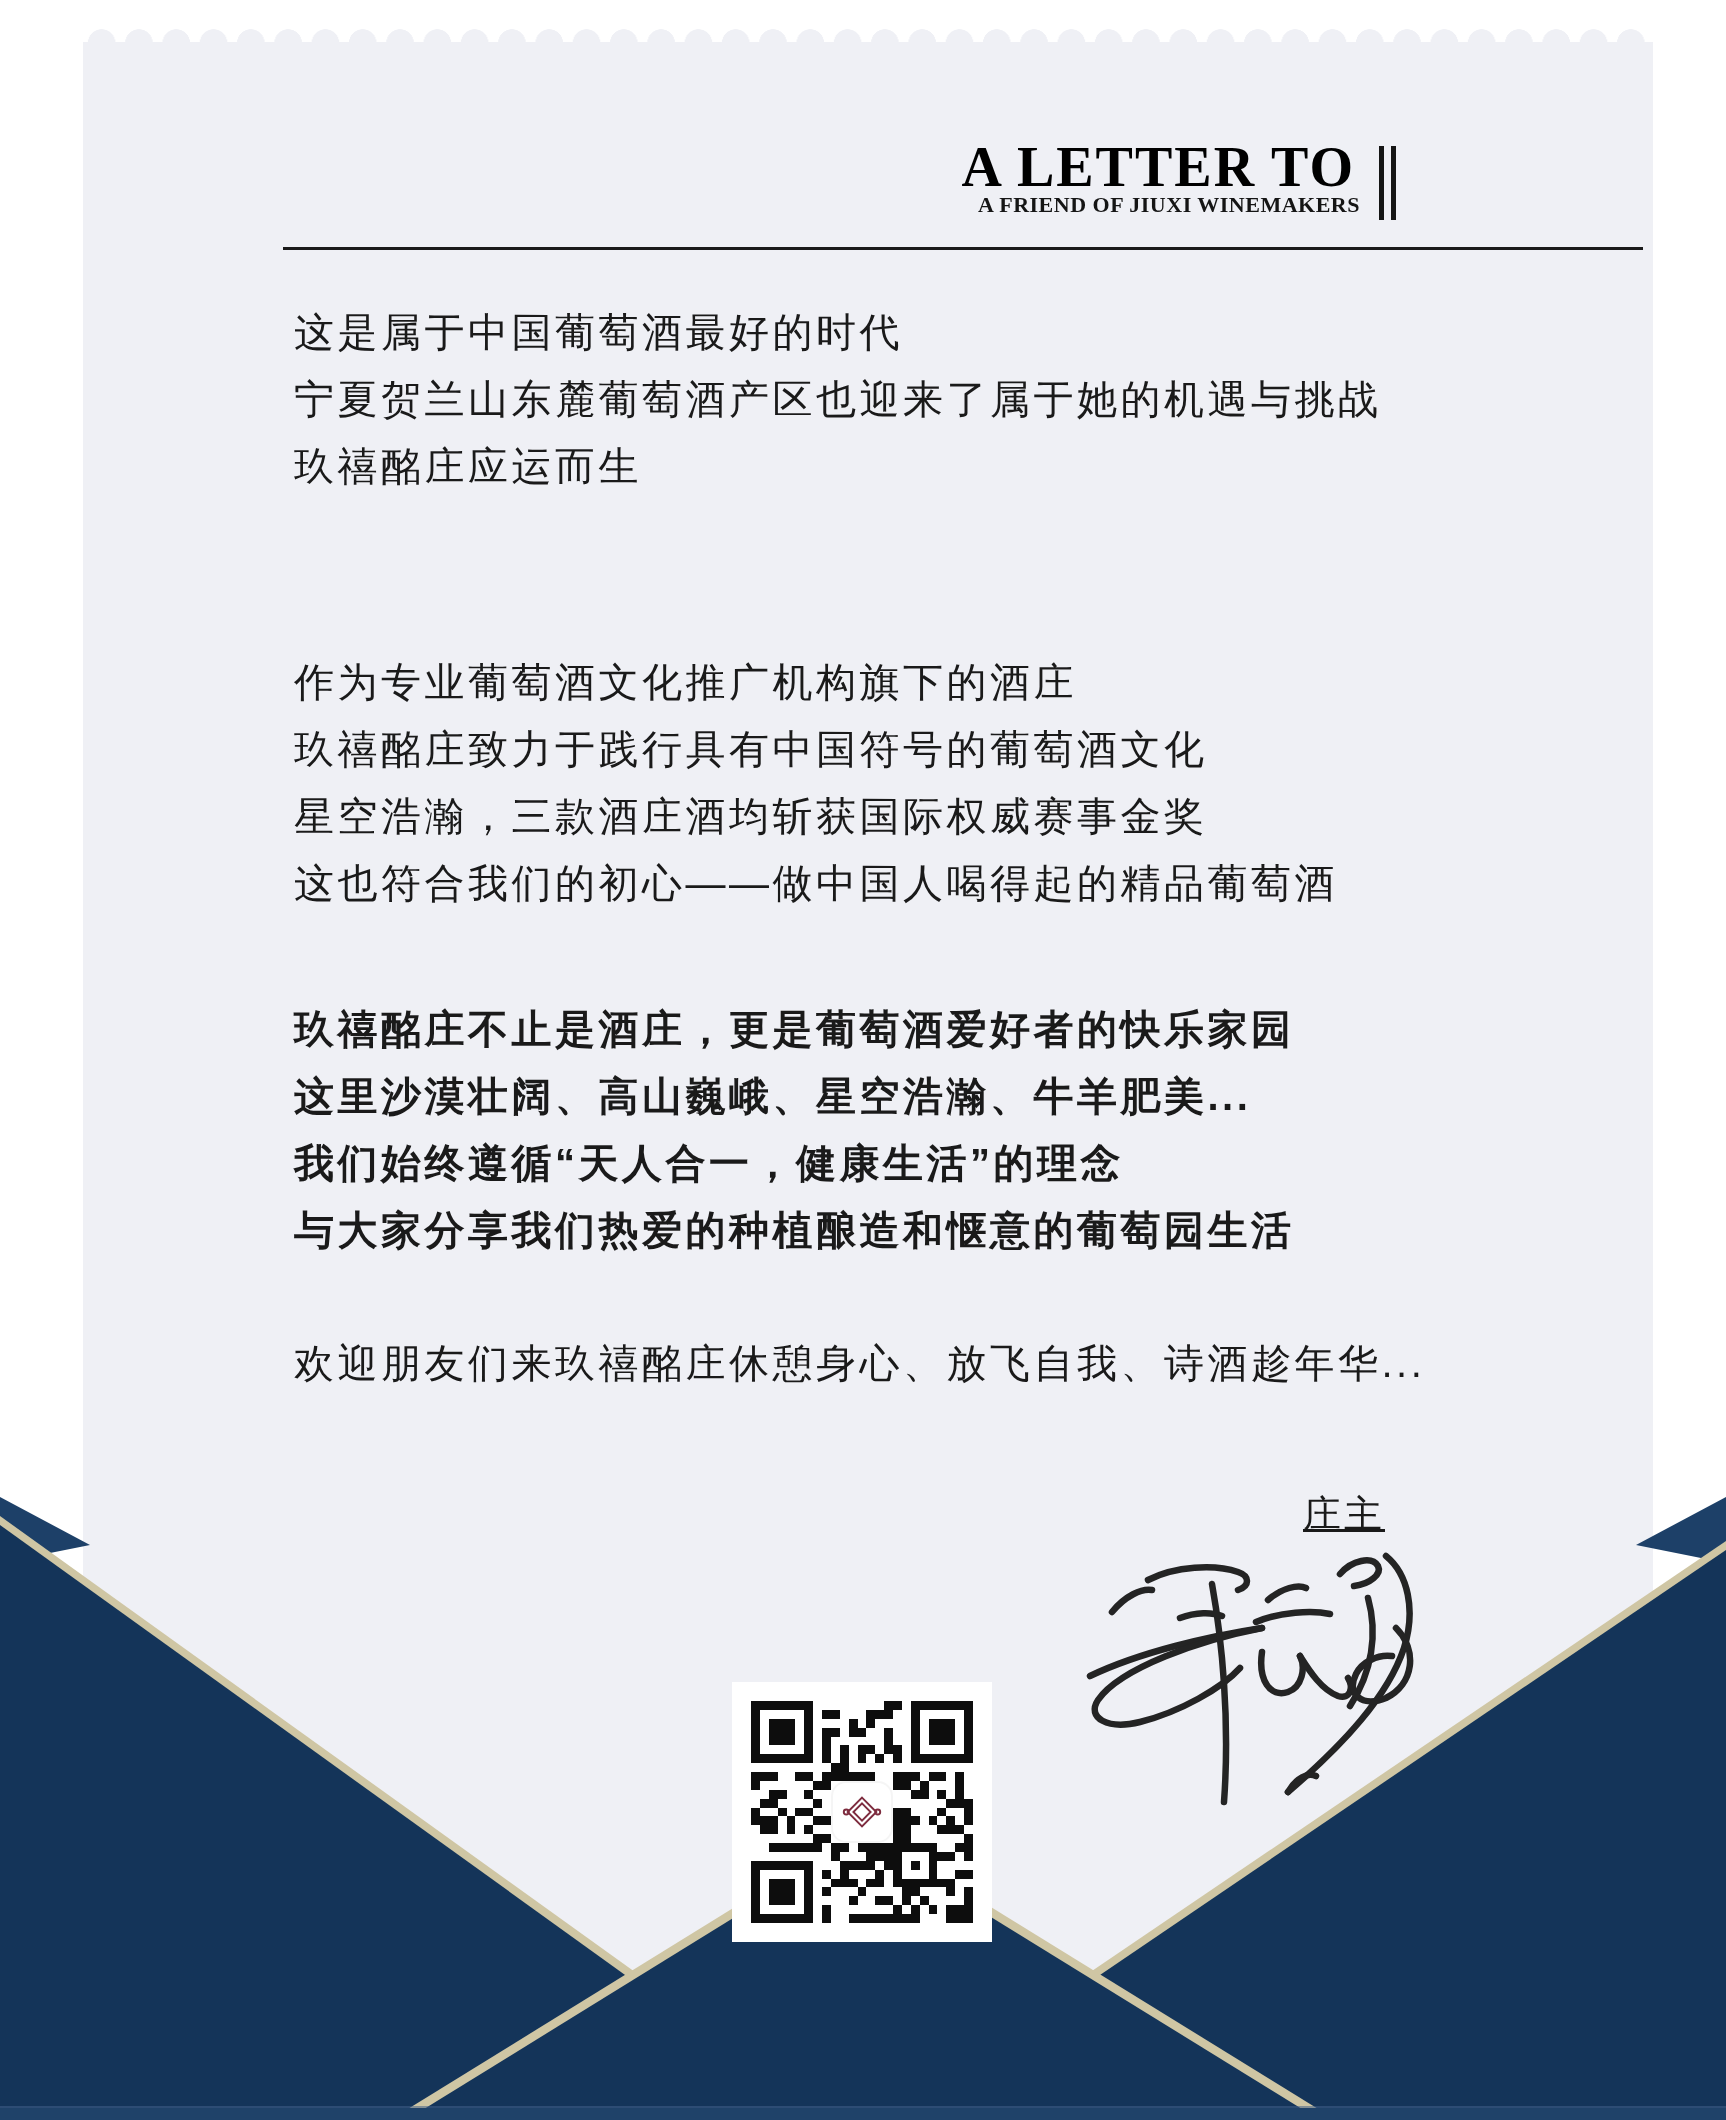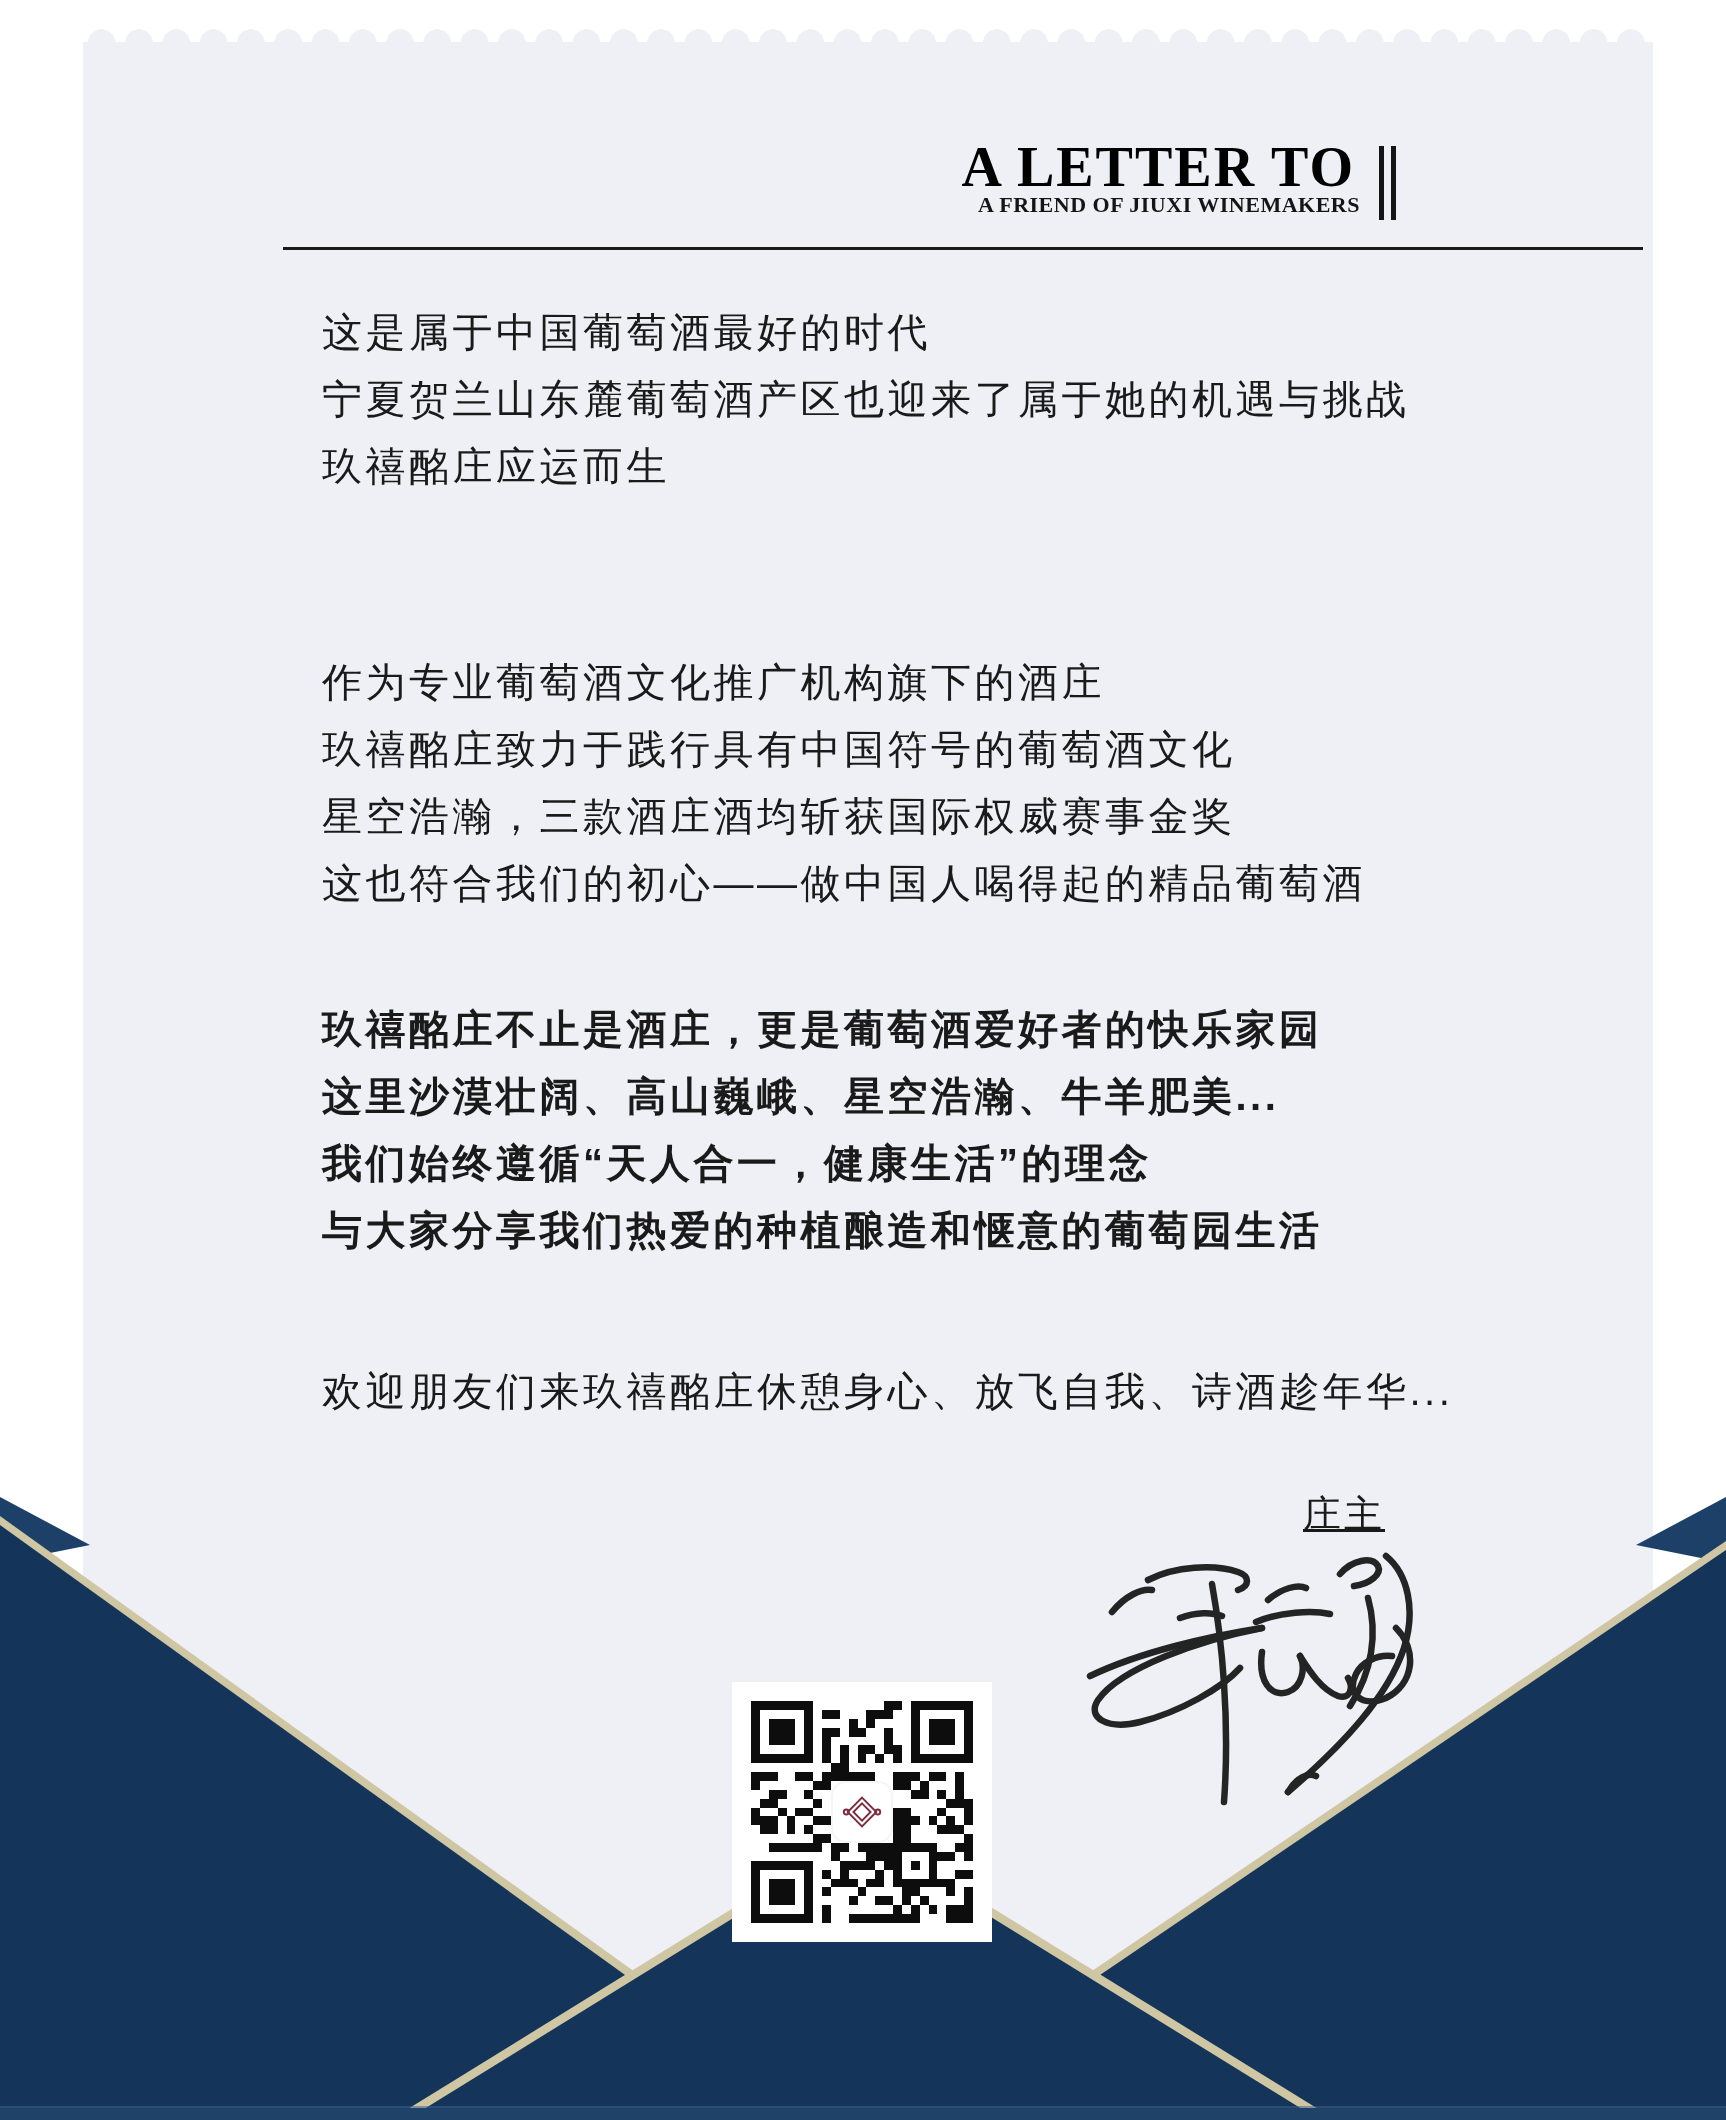--- a/index.html
+++ b/index.html
@@ -35,22 +35,22 @@
   .hdr-bar{position:absolute;top:146px;width:5px;height:74px;background:#151515;}
   .hdr-bar.b1{left:1379px;}
   .hdr-bar.b2{left:1391px;}
   .hdr-rule{position:absolute;left:283px;top:247px;width:1360px;height:3px;background:#1a1a1a;}
 
   
   .para{
     position:absolute;left:294px;color:var(--ink,#1a1a1a);
     font-size:40px;font-weight:500;letter-spacing:3.5px;white-space:nowrap;
   }
-  .para .ln{height:67px;line-height:67px;margin-left:28px;}
-  .p1{top:299px;} .p2{top:649px;} .p3{top:996px;font-weight:bold;} .p4{top:1358px;}
+  .para .ln{height:67px;line-height:67px;}
+  .p1{top:299px;} .p2{top:649px;} .p3{top:996px;font-weight:bold;} .p4{top:1330px;}
 
   .signer{
     position:absolute;left:1303px;top:1489px;color:var(--ink,#1a1a1a);
     font-size:38px;font-weight:500;letter-spacing:3px;white-space:nowrap;text-decoration:underline;
   }
 
   
   .signature{position:absolute;left:1075px;top:1540px;width:350px;height:280px;}
   .signature svg{width:100%;height:100%;display:block;}
   .sig-text{position:absolute;left:0;top:0;font-size:1px;opacity:0;}

